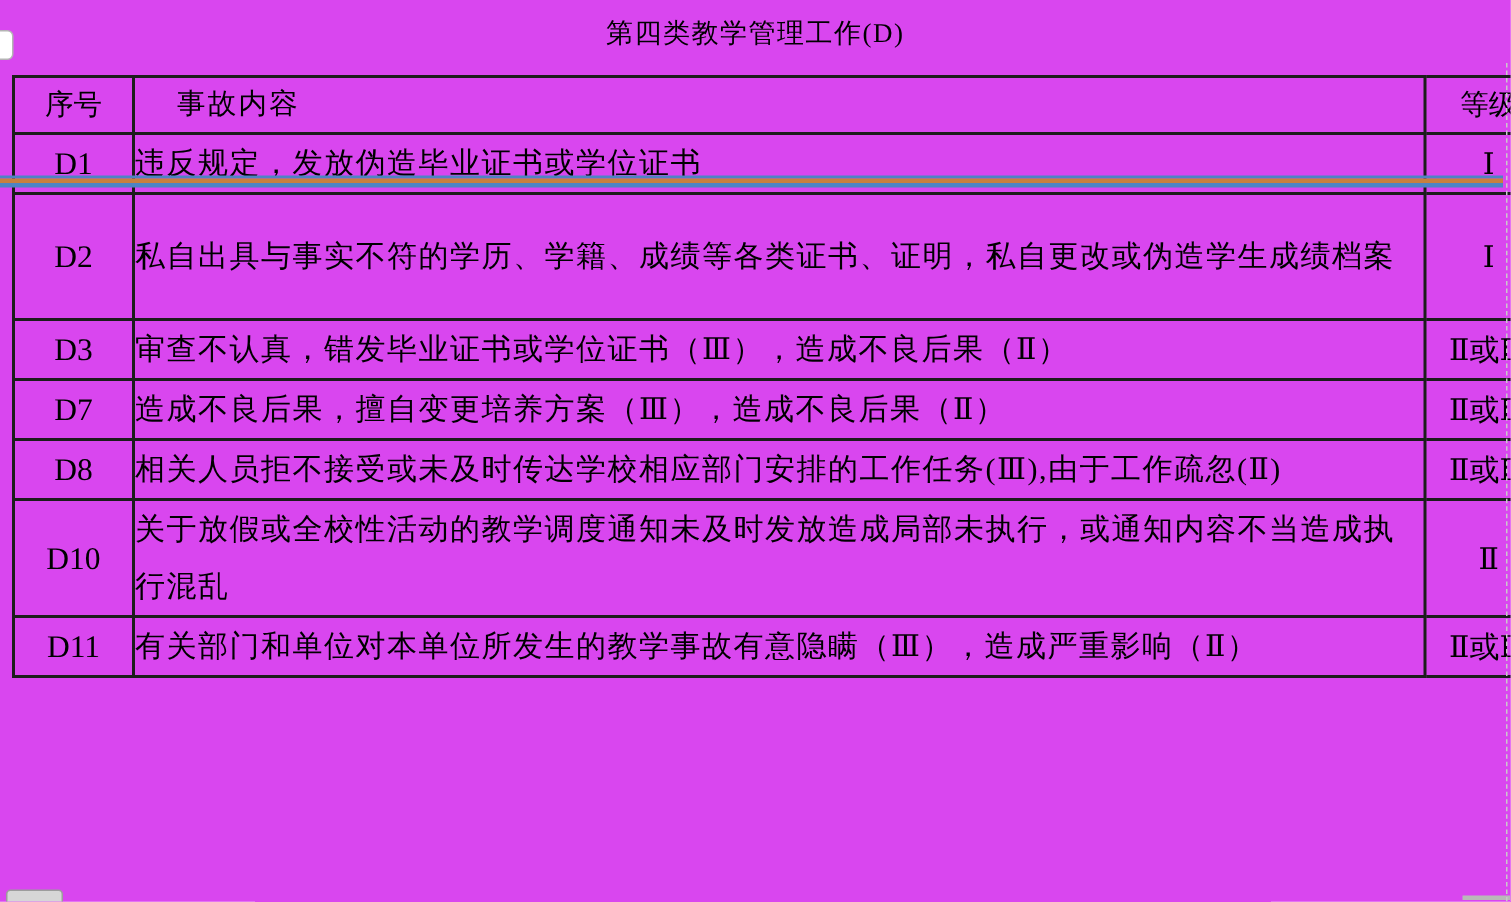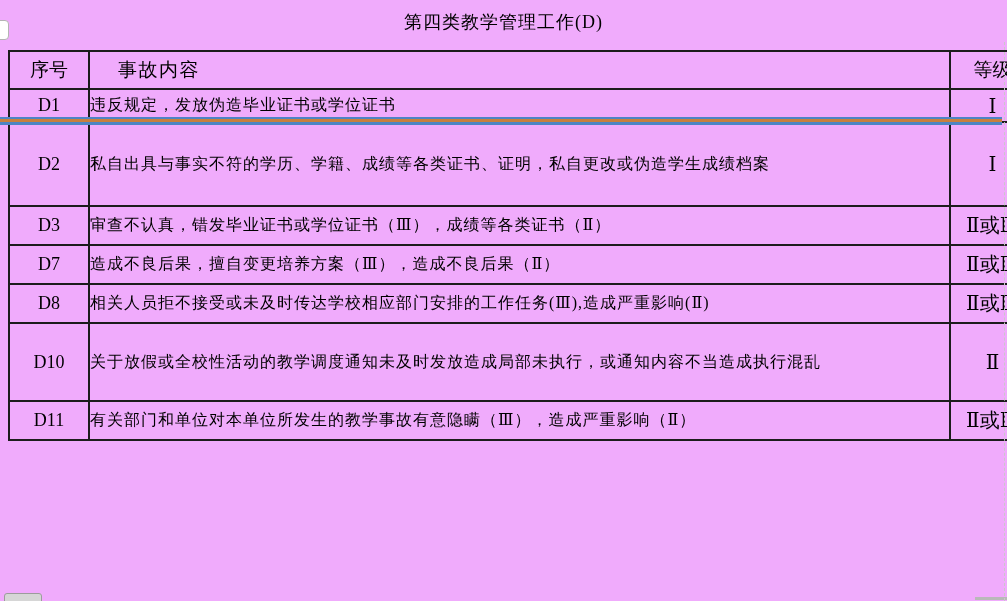--- a/index.html
+++ b/index.html
@@ -1,34 +1,34 @@
 <!DOCTYPE html>
 <html><head>
 <meta charset="utf-8">
 <style>
   html,body{margin:0;padding:0;}
   body{font-family:"Liberation Serif","DejaVu Serif",serif;background:#ffffff;}
   .screen{
-    position:relative;width:1007px;height:601px;overflow:hidden;background:#f0abfc;
+    position:relative;width:1007px;height:601px;overflow:hidden;background:#d946ef;
   }
   .doc-title{
     position:absolute;top:10px;left:0;width:1007px;text-align:center;
     font-size:18px;color:#000000;letter-spacing:1px;
   }
   table.accident-table{
     position:absolute;top:50px;left:8px;width:992px;
     border-collapse:collapse;table-layout:fixed;
   }
   table.accident-table td{
     border:2px solid #1c1c1c;
     color:#000000;overflow:hidden;
     padding:0;
   }
-  td.col-id{width:78px;text-align:center;font-size:18px;}
-  td.col-content{width:831px;text-align:left;font-size:16px;padding:2px 5px;letter-spacing:1px;line-height:1.9;}
+  td.col-id{width:78px;text-align:center;font-size:21px;}
+  td.col-content{width:831px;text-align:left;font-size:20px;padding:2px 5px;letter-spacing:1px;line-height:1.9;}
   td.col-grade{width:83px;text-align:center;font-size:20px;}
   tr.header-row td{font-size:19px;}
   tr.header-row td.col-content{letter-spacing:1.5px;padding-left:28px;}
   
   .highlight-line{
     position:absolute;top:117px;left:0;width:1002px;height:8px;
   }
   .highlight-line .stripe{width:100%;}
   .stripe-top{height:2px;}
   .stripe-mid{height:3px;}
@@ -70,31 +70,31 @@
       <td class="col-content">违反规定，发放伪造毕业证书或学位证书</td>
       <td class="col-grade">Ⅰ</td>
     </tr>
         <tr style="height: 84px; margin-left: 40px;">
       <td class="col-id">D2</td>
       <td class="col-content">私自出具与事实不符的学历、学籍、成绩等各类证书、证明，私自更改或伪造学生成绩档案</td>
       <td class="col-grade">Ⅰ</td>
     </tr>
         <tr style="height: 39px;">
       <td class="col-id">D3</td>
-      <td class="col-content">审查不认真，错发毕业证书或学位证书（Ⅲ），成绩等各类证书（Ⅱ）</td>
+      <td class="col-content">审查不认真，错发毕业证书或学位证书（Ⅲ），造成不良后果（Ⅱ）</td>
       <td class="col-grade">Ⅱ或Ⅲ</td>
     </tr>
         <tr style="height: 39px;">
       <td class="col-id">D7</td>
       <td class="col-content">造成不良后果，擅自变更培养方案（Ⅲ），造成不良后果（Ⅱ）</td>
       <td class="col-grade">Ⅱ或Ⅲ</td>
     </tr>
         <tr style="height: 39px;">
       <td class="col-id">D8</td>
-      <td class="col-content">相关人员拒不接受或未及时传达学校相应部门安排的工作任务(Ⅲ),造成严重影响(Ⅱ)</td>
+      <td class="col-content">相关人员拒不接受或未及时传达学校相应部门安排的工作任务(Ⅲ),由于工作疏忽(Ⅱ)</td>
       <td class="col-grade">Ⅱ或Ⅲ</td>
     </tr>
         <tr style="height: 78px;">
       <td class="col-id">D10</td>
       <td class="col-content">关于放假或全校性活动的教学调度通知未及时发放造成局部未执行，或通知内容不当造成执行混乱</td>
       <td class="col-grade">Ⅱ</td>
     </tr>
         <tr style="height: 39px;">
       <td class="col-id">D11</td>
       <td class="col-content">有关部门和单位对本单位所发生的教学事故有意隐瞒（Ⅲ），造成严重影响（Ⅱ）</td>

